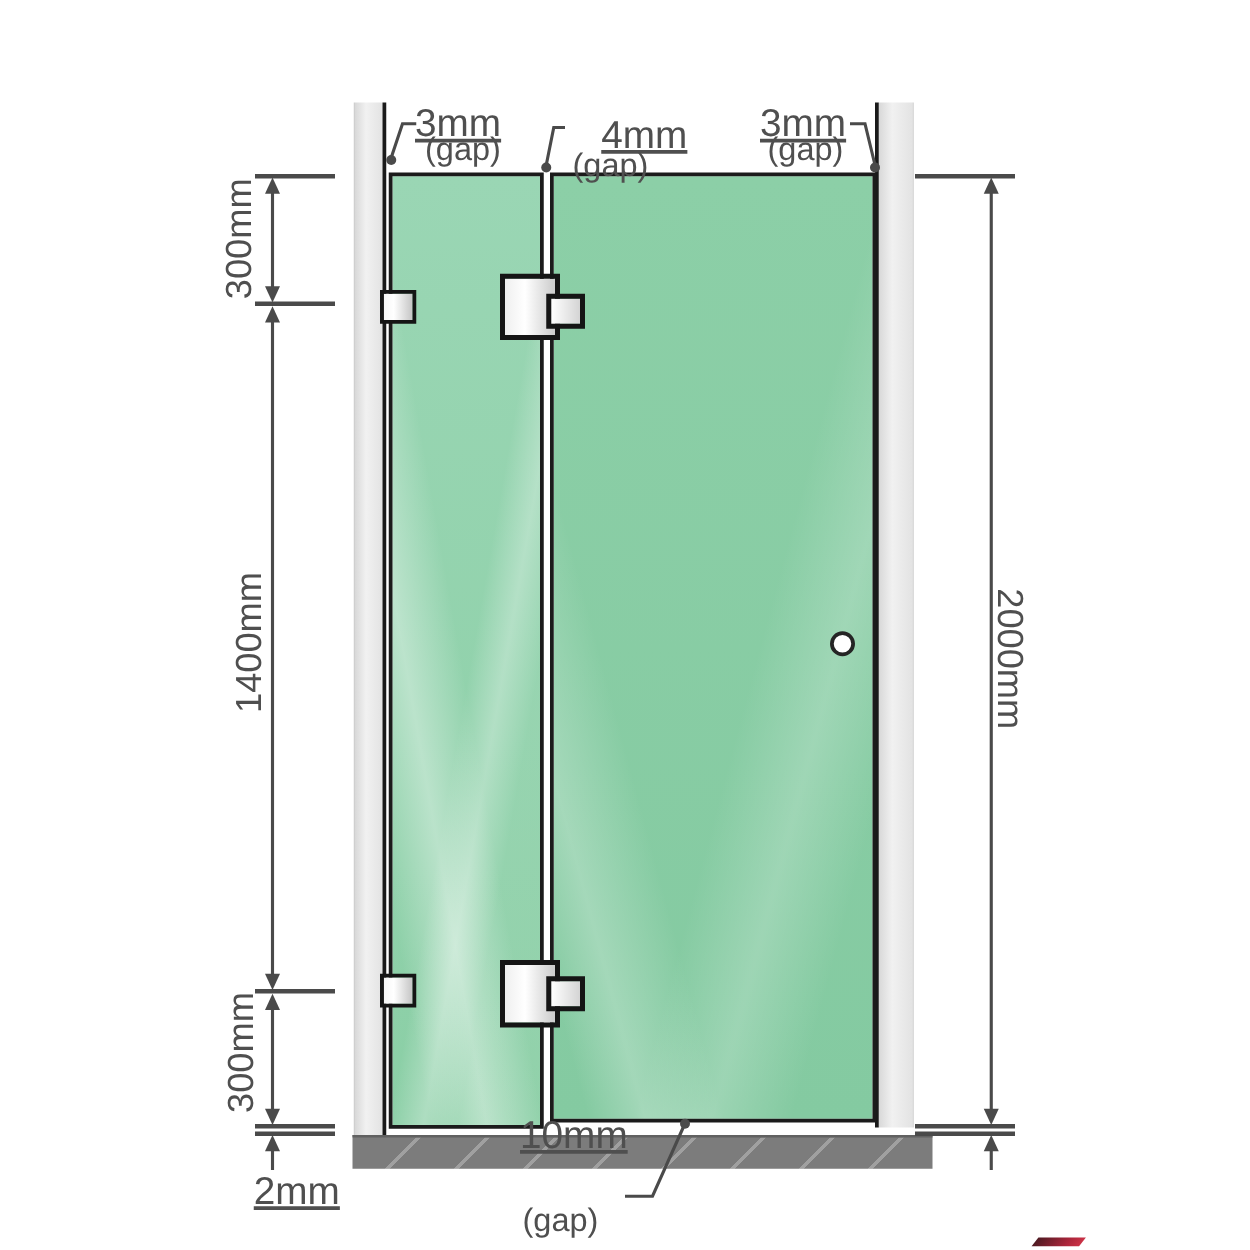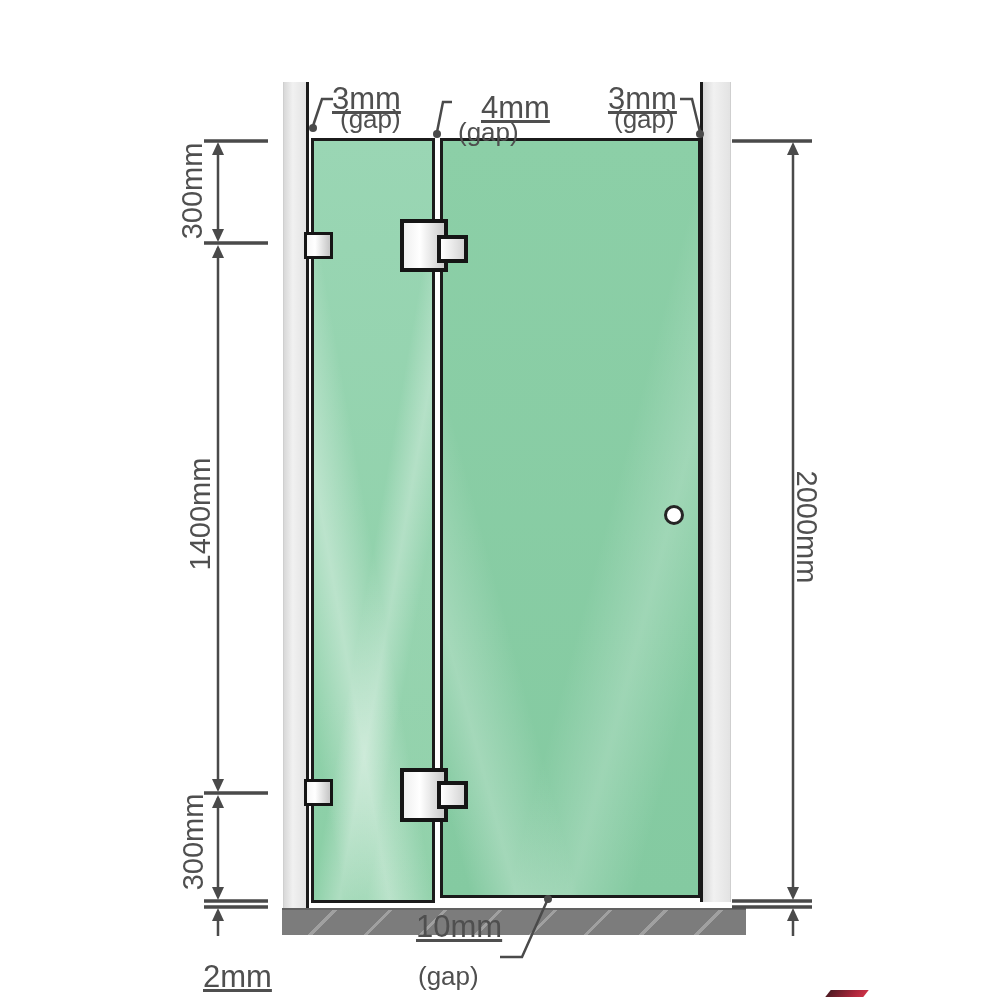--- a/index.html
+++ b/index.html
@@ -140,22 +140,22 @@
   <div class="dim dim-val" style="left:332px;top:83px;">3mm</div>
   <div class="dim dim-sub" style="left:340px;top:106px;">(gap)</div>
   <div class="dim dim-val" style="left:453px;top:92px;margin-left:28px;">4mm</div>
   <div class="dim dim-sub" style="left:458px;top:119px;">(gap)</div>
   <div class="dim dim-val" style="left:608px;top:83px;">3mm</div>
   <div class="dim dim-sub" style="left:614px;top:106px;">(gap)</div>
 
   <div class="dim rot rot-ccw" style="left:122px;top:175px;">300mm</div>
   <div class="dim rot rot-ccw" style="left:130px;top:498px;">1400mm</div>
   <div class="dim rot rot-ccw" style="left:123px;top:826px;">300mm</div>
-  <div class="dim dim-val" style="left:203px;top:937px;margin-top:24px;">2mm</div>
+  <div class="dim dim-val" style="left:203px;top:937px;">2mm</div>
 
   <div class="dim rot rot-cw" style="left:737px;top:511px;">2000mm</div>
 
-  <div class="dim dim-val" style="left:416px;top:911px;">10mm</div>
+  <div class="dim dim-val" style="left:416px;top:892px;">10mm</div>
   <div class="dim dim-sub" style="left:418px;top:963px;">(gap)</div>
 
   <div class="watermark"></div>
 
 </div>
 
 </body></html>

